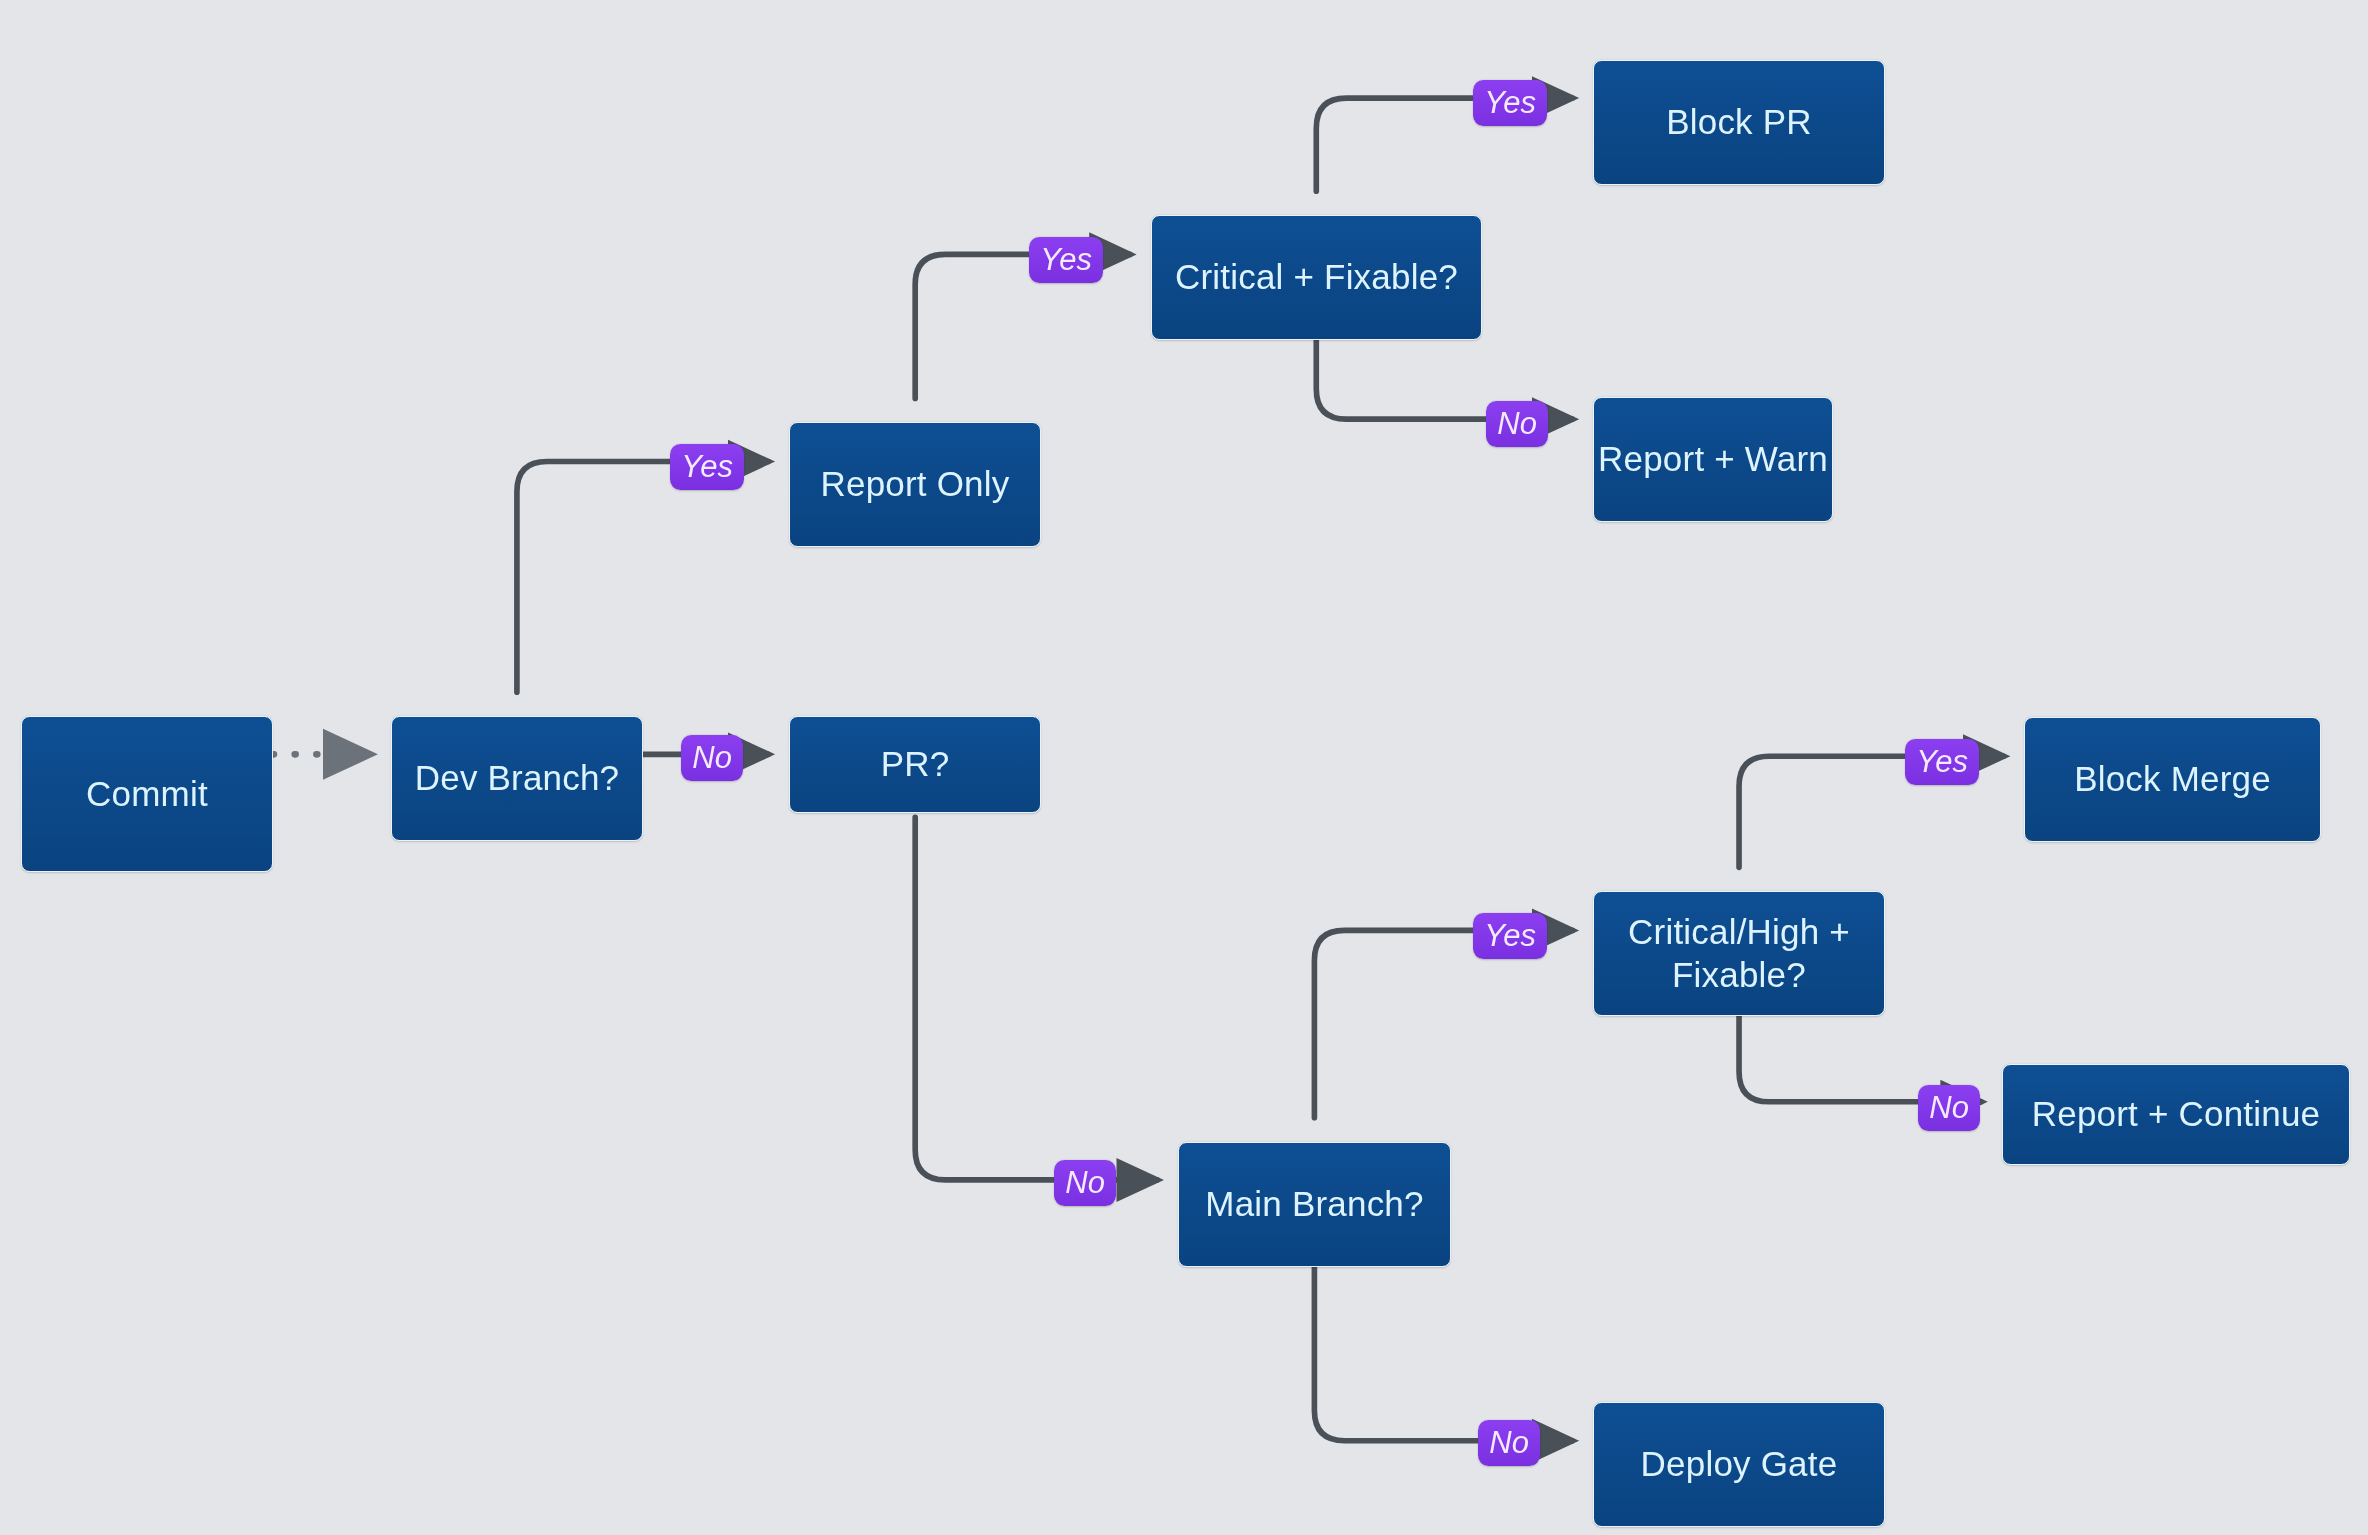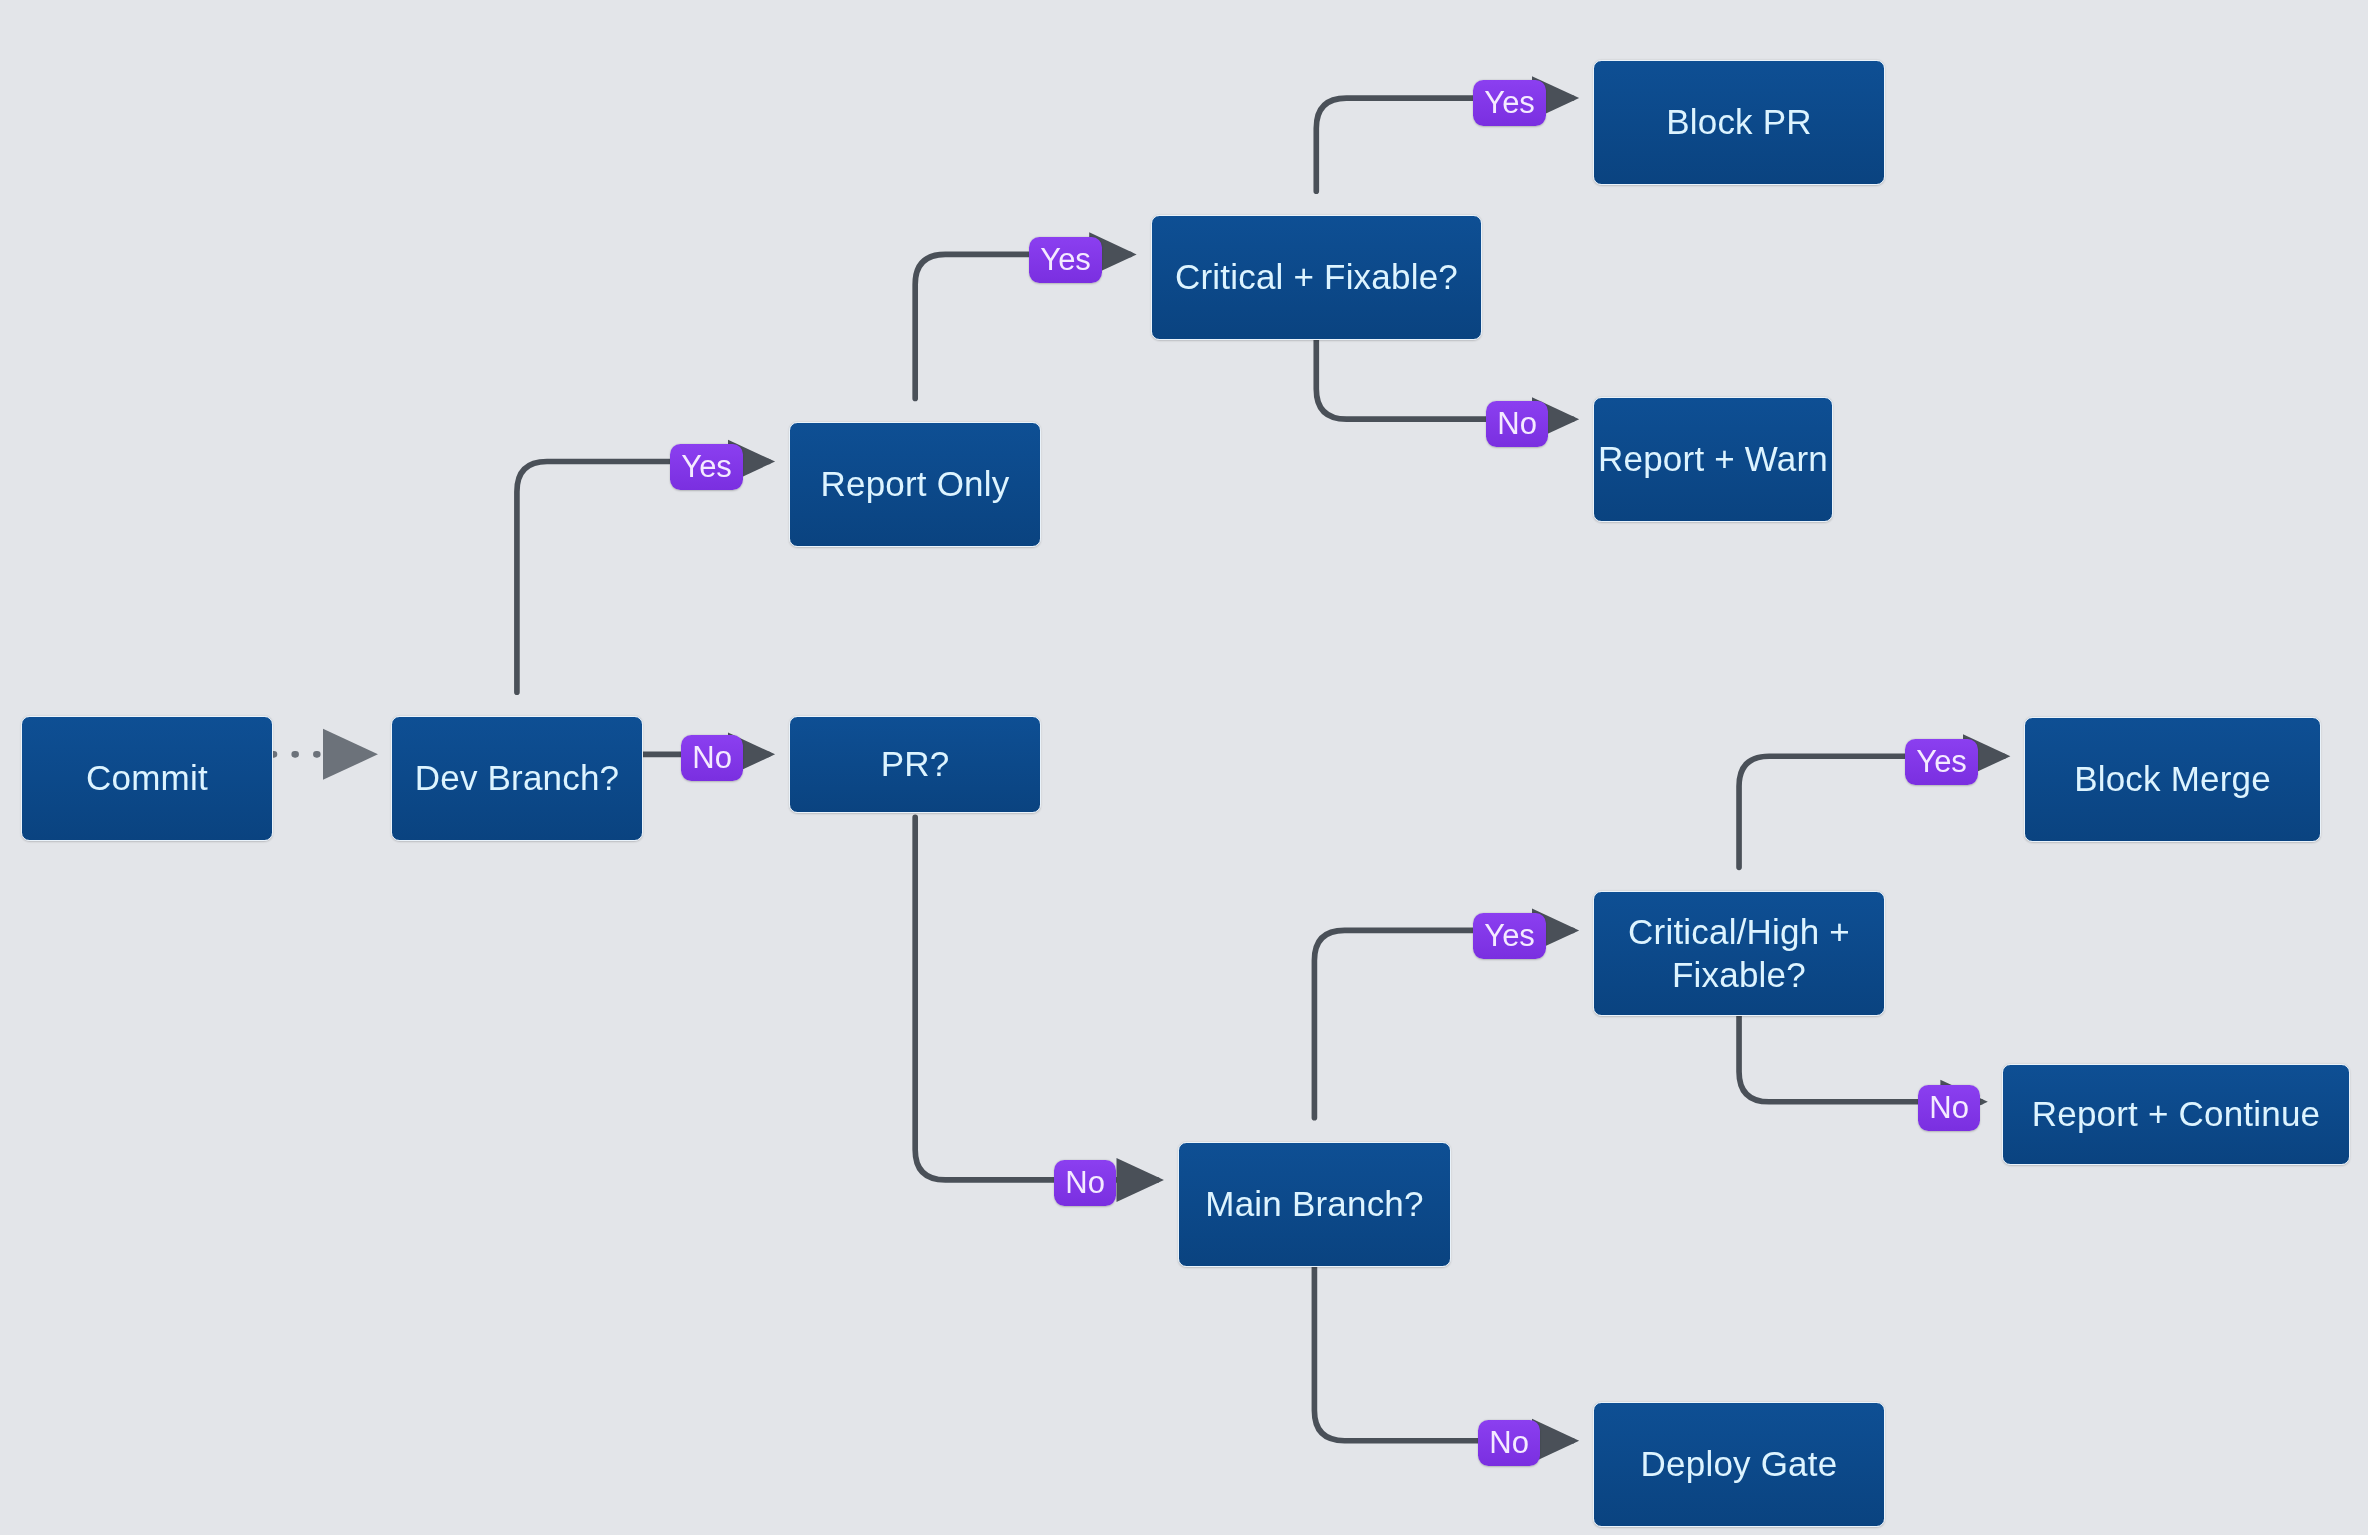--- a/index.html
+++ b/index.html
@@ -47,20 +47,21 @@
     background: linear-gradient(180deg, #8b3ff0 0%, #7a2fe0 100%);
     color: #f4eaff;
     border-radius: 10.4px;
     font-size: 31px;
     line-height: 1;
     display: flex;
     align-items: center;
     justify-content: center;
     padding: 6.6px 11.3px 8.5px 11.3px;
     box-shadow: 0 0.9px 1.9px rgba(0,0,0,0.22);
+    font-style: italic;
   }
 </style>
 </head>
 <body>
 
 <div id="canvas">
 
   <svg id="edge-layer" viewBox="0 0 2515 1631" width="2368" height="1536">
     <defs>
       <marker id="arrow" markerWidth="9" markerHeight="9" refX="7.2" refY="4.5" orient="auto" markerUnits="strokeWidth">
@@ -91,21 +92,21 @@
 
       <path d="M1396,1320 L1396,1498 Q1396,1530 1428,1530 L1670,1530" marker-end="url(#arrow)"></path>
 
       <path d="M1847,921 L1847,835 Q1847,803 1879,803 L2128,803" marker-end="url(#arrow)"></path>
 
       <path d="M1847,1054 L1847,1138 Q1847,1170 1879,1170 L2104,1170" marker-end="url(#arrow)"></path>
 
     </g>
   </svg>
 
-  <div class="node" style="left:21px;  top:692px;  width:252px; height:125px;">Commit</div>
+  <div class="node" style="left:21px;  top:692px;  width:252px; height:156px;">Commit</div>
 
   <div class="node" style="left:391px; top:692px;  width:252px; height:125px;">Dev Branch?</div>
 
   <div class="node" style="left:789px; top:398px;  width:252px; height:125px;">Report Only</div>
 
   <div class="node" style="left:789px; top:692px;  width:252px; height:97px;">PR?</div>
 
   <div class="node" style="left:1151px; top:191px; width:331px; height:125px;">Critical + Fixable?</div>
 
   <div class="node" style="left:1593px; top:36px;  width:292px; height:125px;">Block PR</div>

